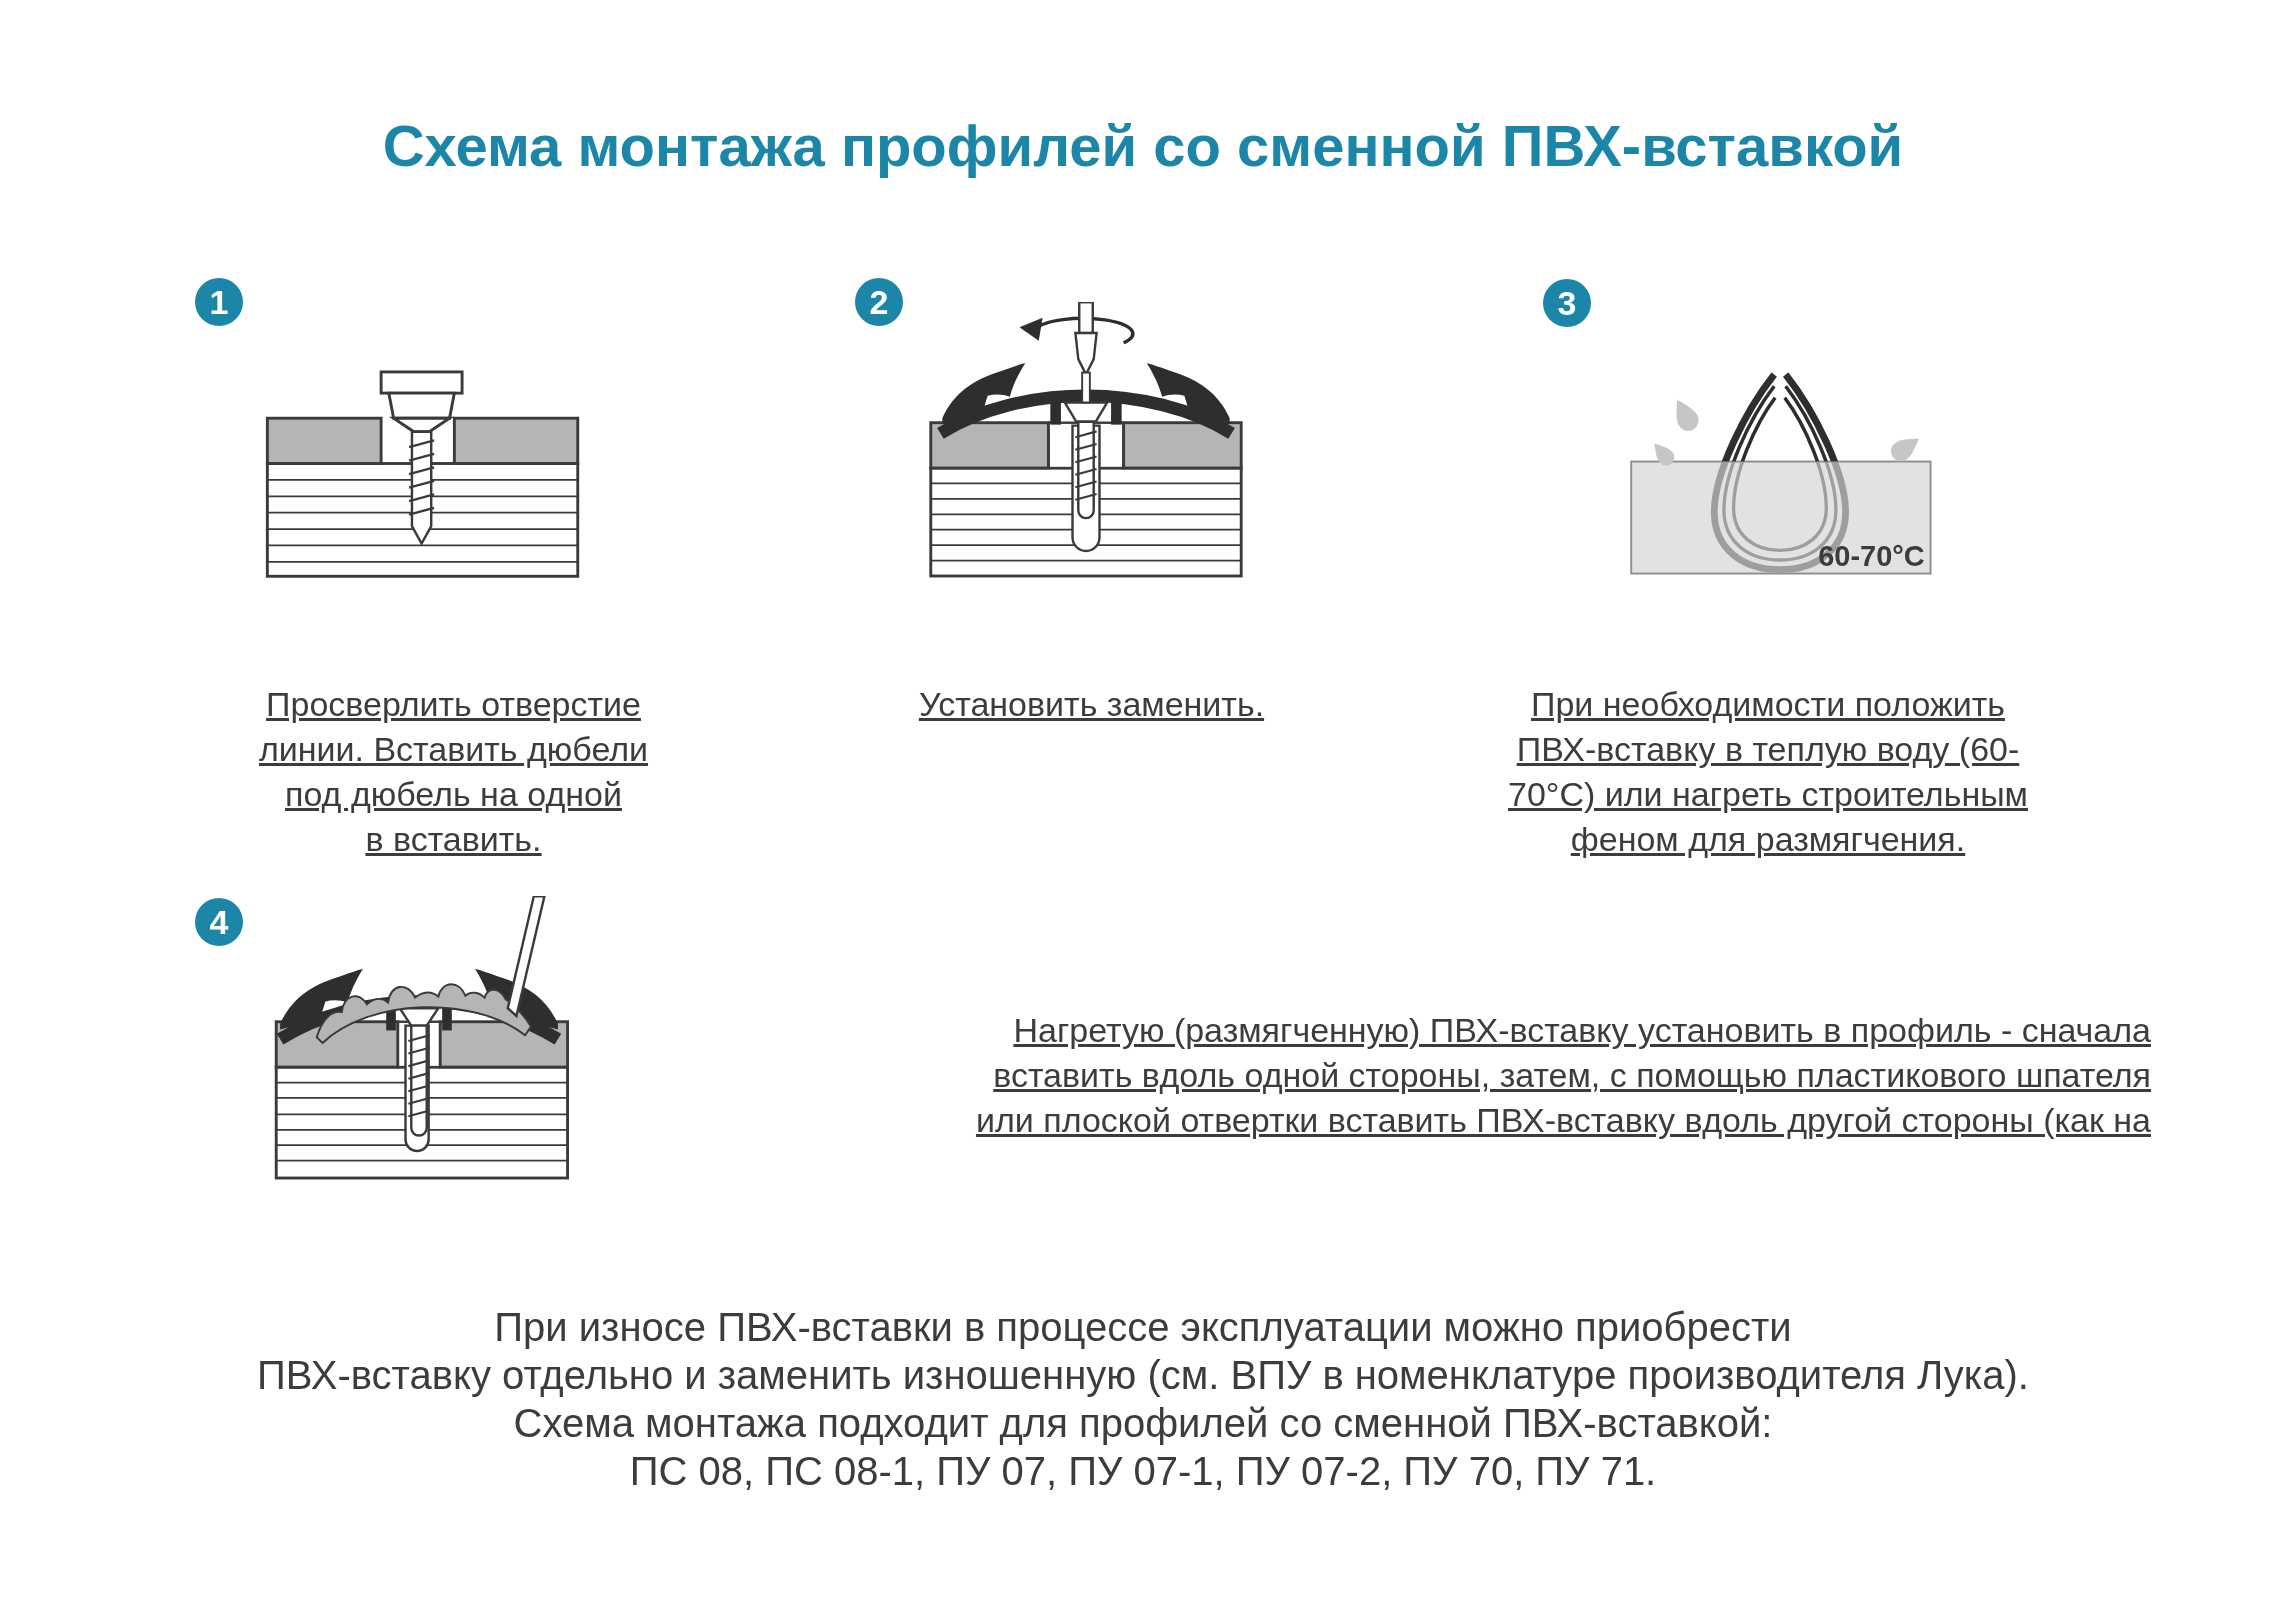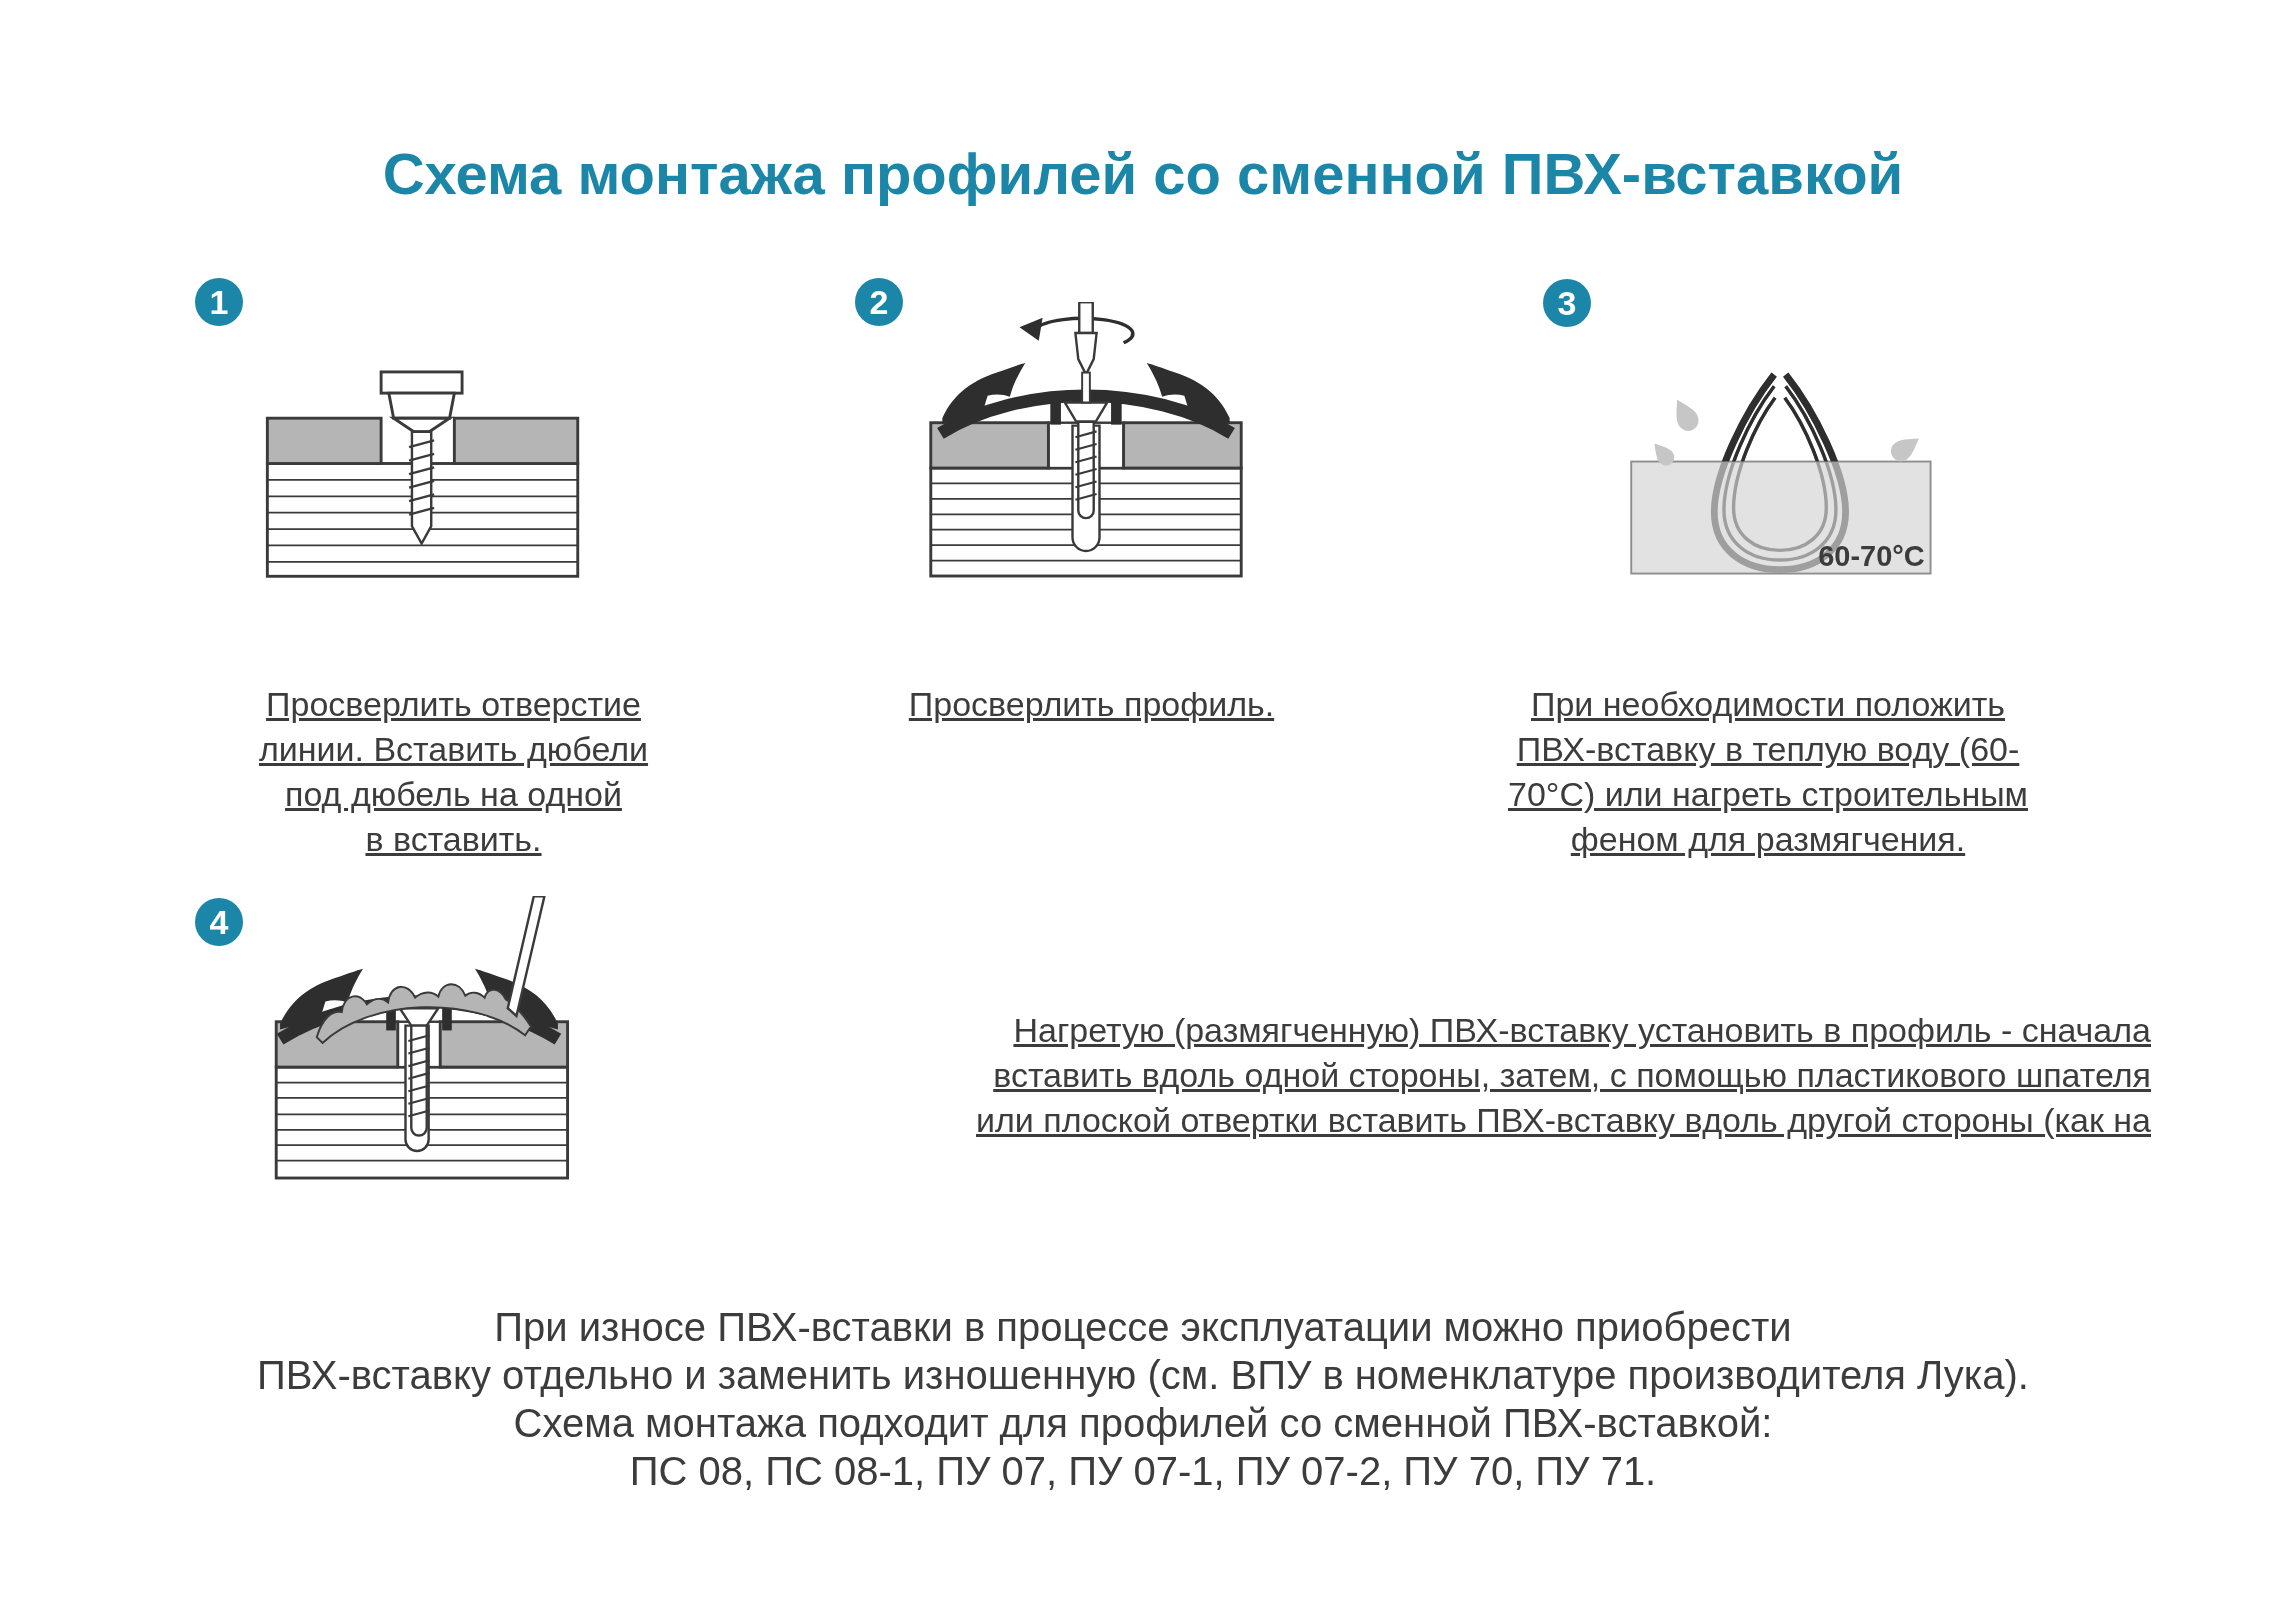--- a/index.html
+++ b/index.html
@@ -8,21 +8,21 @@
     --outline:#3a3a3a;
     --gray_fill:#b5b5b5;
     --light_gray:#e2e2e2;
     --droplet:#c6c6c6;
     --profile_black:#2e2e2e;
   }
   html,body{margin:0;padding:0;background:#fff;}
   body{width:2286px;height:1601px;font-family:"Liberation Sans",sans-serif;}
   .page{position:relative;width:2286px;height:1601px;background:#fff;overflow:hidden;}
   .title{position:absolute;top:112px;left:0;width:100%;text-align:center;
-         font-size:58px;font-weight:bold;color:var(--accent);letter-spacing:0px;margin-top:28px;}
+         font-size:58px;font-weight:bold;color:var(--accent);letter-spacing:0px;}
   .badge{position:absolute;width:48px;height:48px;border-radius:50%;
          background:var(--accent);color:#fff;font-size:34px;font-weight:bold;
          text-align:center;line-height:48px;}
   .caption{position:absolute;text-align:center;font-size:34px;line-height:45px;color:var(--text);text-decoration:underline;}
   .footer{position:absolute;top:1303px;left:0;width:100%;text-align:center;
           font-size:40px;line-height:48px;color:var(--text);}
   .illus{position:absolute;}
   svg text{font-family:"Liberation Sans",sans-serif;font-weight:bold;}
 </style>
 </head>
@@ -105,21 +105,21 @@
       <path d="M 206,42 A 52,16 0 1 0 114,28" fill="none" stroke="var(--profile_black)" stroke-width="3.5"></path>
       <polygon points="98,26 122,16 118,40" fill="var(--profile_black)"></polygon>
     </g>
     <g>
       <rect x="160" y="0" width="14" height="32" fill="#fff" stroke="var(--outline)" stroke-width="2.5"></rect>
       <polygon points="156,32 178,32 175,59 168,73 166,73 159,59" fill="#fff" stroke="var(--outline)" stroke-width="2.5"></polygon>
       <rect x="163" y="73" width="8" height="31" fill="#fff" stroke="var(--outline)" stroke-width="2"></rect>
     </g>
   </svg>
   <div class="caption" style="left:821px;top:682px;width:541px;">
-    <div>Просверлить профиль.</div>
+    <div>Установить заменить.</div>
   </div>
 
   <div class="badge" style="left:1543px;top:279px;">3</div>
   <svg class="illus" style="left:1610px;top:365px;" width="336" height="224" viewBox="0 0 348 232">
     <defs>
       <clipPath id="aboveWater3">
           <rect x="0" y="0" width="348" height="100"></rect>
         </clipPath>
     </defs>
     <rect x="22" y="100" width="310" height="116" fill="var(--light_gray)" stroke="#8f8f8f" stroke-width="2"></rect>

